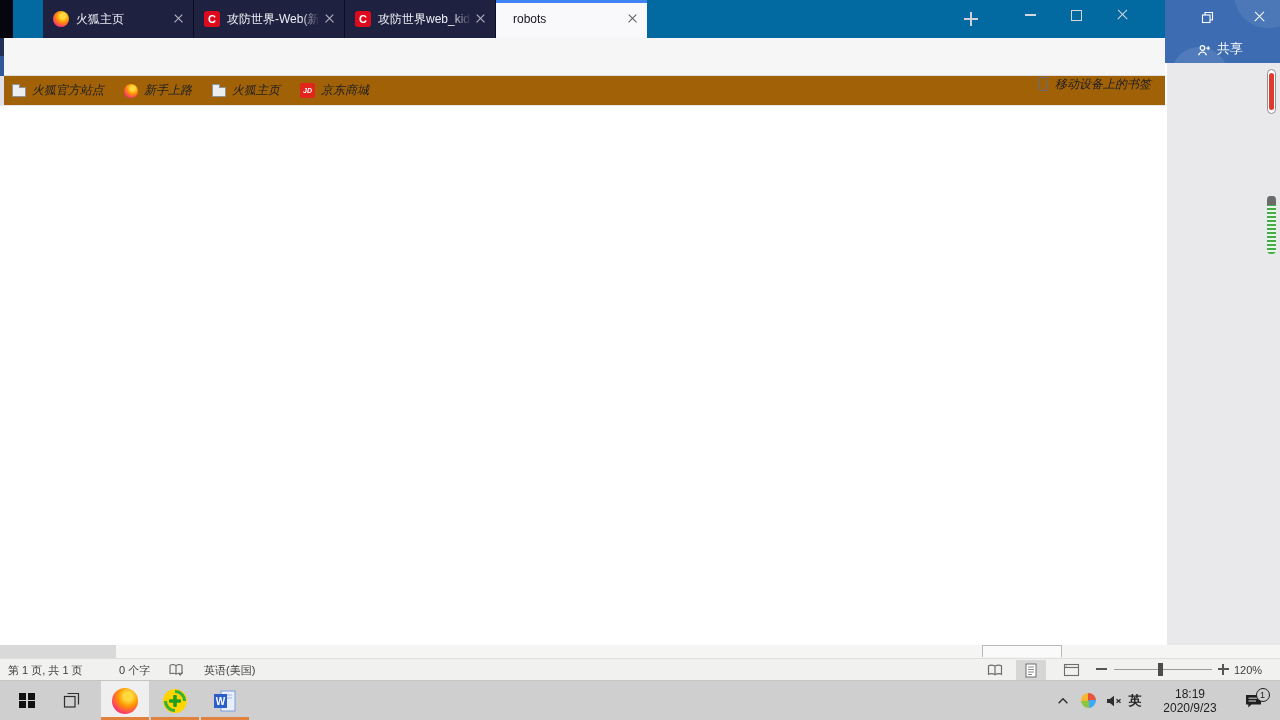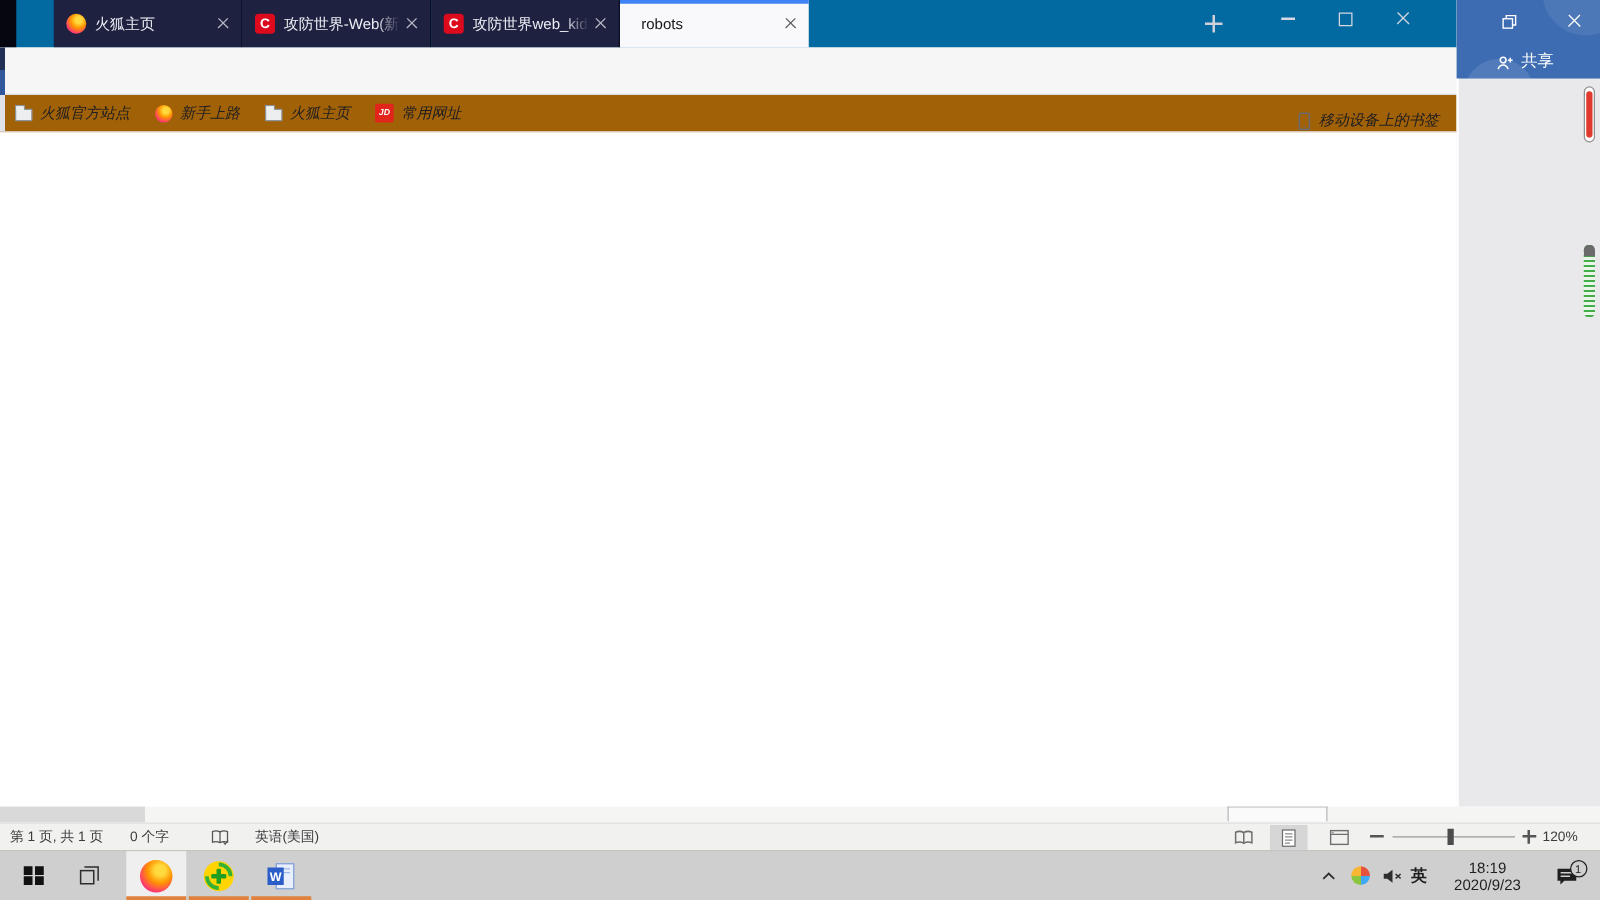--- a/index.html
+++ b/index.html
@@ -73,21 +73,21 @@
   .urltext .host{color:#0c0c0d;} .urltext .port{color:#85858c;}
   .urlright{margin-left:auto;display:flex;align-items:center;gap:10px;}
   .vsep{width:1px;height:18px;background:#e0e0e5;}
   .menu-lines{width:15px;height:11px;display:flex;flex-direction:column;justify-content:space-between;}
   .menu-lines i{height:1.6px;background:#45454d;display:block;}
   .acct-dot{position:absolute;right:-2px;top:-2px;width:7px;height:7px;border-radius:50%;background:#2f9bff;border:1px solid #f6f6f7;}
 
   .bookmarksbar{left:0;top:76px;width:1165px;height:30px;background:#a16207;border-bottom:1px solid #e8e8ec;box-sizing:border-box;font-style:italic;}
   .bmstrip{position:absolute;left:12px;top:0;height:29px;display:flex;align-items:center;gap:20px;}
   .bm{display:flex;align-items:center;gap:6px;font-size:12px;color:#1d1d22;white-space:nowrap;}
-  .bm-right{position:absolute;right:14px;top:0;height:29px;display:flex;align-items:flex-end;gap:5px;font-size:12px;color:#1d1d22;}
+  .bm-right{position:absolute;right:14px;top:0;height:29px;display:flex;align-items:flex-start;gap:5px;font-size:12px;color:#1d1d22;}
   .folder{position:relative;width:14px;height:10px;border:1px solid #8f949c;border-radius:1px;background:#eceef0;box-sizing:border-box;margin-top:2px;}
   .folder::before{content:"";position:absolute;left:-1px;top:-4px;width:6px;height:3px;border:1px solid #8f949c;border-bottom:none;border-radius:1px 1px 0 0;background:#eceef0;}
   .fav-jd{width:15px;height:15px;border-radius:2px;background:#e1251b;color:#fff;font-size:7px;font-weight:bold;display:flex;align-items:center;justify-content:center;}
   .bm .fav-ff{width:14px;height:14px;flex:0 0 14px;}
   .content{left:0;top:106px;width:1165px;height:539px;background:#fff;}
 
   
   .taskbar{left:0;top:680px;width:1280px;height:40px;background:#cfcfcf;border-top:1px solid #c3c7bf;box-sizing:border-box;}
   .tb-btn{top:0;height:39px;display:flex;align-items:center;justify-content:center;}
   .app-btn{width:48px;}
@@ -136,21 +136,21 @@
       <i></i>
     </div>
 
   <div class="abs word-hscroll">
     <div class="abs word-hthumb"></div>
   </div>
   <div class="abs word-scrollbox"></div>
 
   <div class="abs word-statusbar">
     <div class="abs ws-item" style="left:8px;">第 1 页, 共 1 页</div>
-    <div class="abs ws-item" style="left:104px;">0 个字</div>
+    <div class="abs ws-item" style="left:119px;">0 个字</div>
     <div class="abs" style="left:168px;top:4px;">
       <svg width="16" height="14" viewBox="0 0 16 14" fill="none" stroke="#555" stroke-width="1">
         <path d="M2 2.2c2-.8 4-.8 6 .3 2-1.1 4-1.1 6-.3v8.6c-2-.8-4-.8-6 .3-2-1.1-4-1.1-6-.3z"></path>
           <path d="M8 2.5v8.6"></path>
           <path d="M10.8 10.6l1.3 1.8 2.3-3.1"></path>
       </svg>
     </div>
     <div class="abs ws-item" style="left:204px;">英语(美国)</div>
 
     <div class="abs ws-btn" style="left:980px;">
@@ -338,21 +338,21 @@
           <div class="bm">
             <span class="fav fav-ff"></span>
             <span>新手上路</span>
           </div>
           <div class="bm">
             <span class="folder"></span>
             <span>火狐主页</span>
           </div>
           <div class="bm">
             <span class="fav-jd">JD</span>
-            <span>常用网址</span>
+            <span>京东商城</span>
           </div>
         </div>
       <div class="bm-right">
         <svg width="13" height="16" viewBox="0 0 13 16" fill="none" stroke="#6a6a72" stroke-width="1.2">
           <rect x="2.5" y="1.5" width="8" height="13" rx="1.5"></rect>
             <circle cx="6.5" cy="12.3" r="0.7" fill="#6a6a72" stroke="none"></circle>
         </svg>
         <span>移动设备上的书签</span>
       </div>
     </div>

